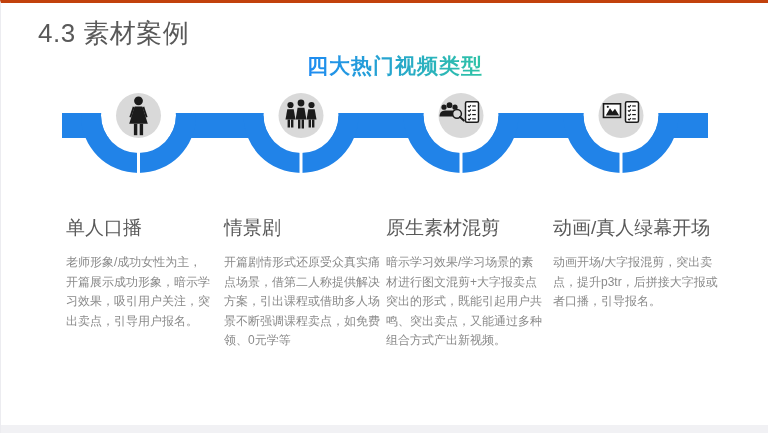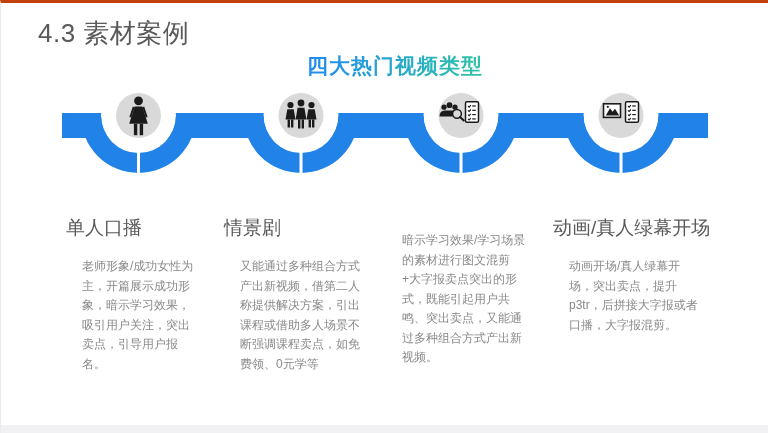--- a/index.html
+++ b/index.html
@@ -20,21 +20,21 @@
     background:linear-gradient(90deg,#1e8bf2 0%,#2fc3a6 100%);
     -webkit-background-clip:text; background-clip:text;margin-top:6px;
     -webkit-text-fill-color:transparent;
   }
   .ribbon { position:absolute; left:0; top:85px; }
   .col { position:absolute; top:212px; text-align:left; }
   .col h3 {
     margin:0 0 12px; font-size:19px; font-weight:400;
     color:#595959; white-space:nowrap;
   }
-  .col p { margin:16px; font-size:12px; color:#8a8a8a; line-height:1.63; }
+  .col p { margin:0; font-size:12px; color:#8a8a8a; line-height:1.63; }
   .col-1 { left:65px;  width:145px; }
   .col-2 { left:223px; width:157px; }
   .col-3 { left:385px; width:156px; }
   .col-4 { left:552px; width:165px; }
   .footer-strip {
     position:absolute; left:0; bottom:0; width:768px; height:8px;
     background:#f1f1f4;
   }
 </style>
 </head>
@@ -137,26 +137,27 @@
     </g>
   </svg>
 
   <div class="col col-1">
     <h3>单人口播</h3>
     <p>老师形象/成功女性为主，开篇展示成功形象，暗示学习效果，吸引用户关注，突出卖点，引导用户报名。</p>
   </div>
 
   <div class="col col-2">
     <h3>情景剧</h3>
-    <p>又能通过多种组合方式产出新视频，借第二人称提供解决方案，引出课程或借助多人场景不断强调课程卖点，如免费领、0元学等</p>
+    <p>开篇剧情形式还原受众真实痛点场景，借第二人称提供解决方案，引出课程或借助多人场景不断强调课程卖点，如免费领、0元学等</p>
   </div>
 
   <div class="col col-3">
+    <h3>原生素材混剪</h3>
     <p>暗示学习效果/学习场景的素材进行图文混剪+大字报卖点突出的形式，既能引起用户共鸣、突出卖点，又能通过多种组合方式产出新视频。</p>
   </div>
 
   <div class="col col-4">
     <h3>动画/真人绿幕开场</h3>
-    <p>动画开场/真人绿幕开场，突出卖点，提升p3tr，后拼接大字报或者口播，大字报混剪。</p>
+    <p>动画开场/大字报混剪，突出卖点，提升p3tr，后拼接大字报或者口播，引导报名。</p>
   </div>
 
   <div class="footer-strip"></div>
 </div>
 
 </body></html>

